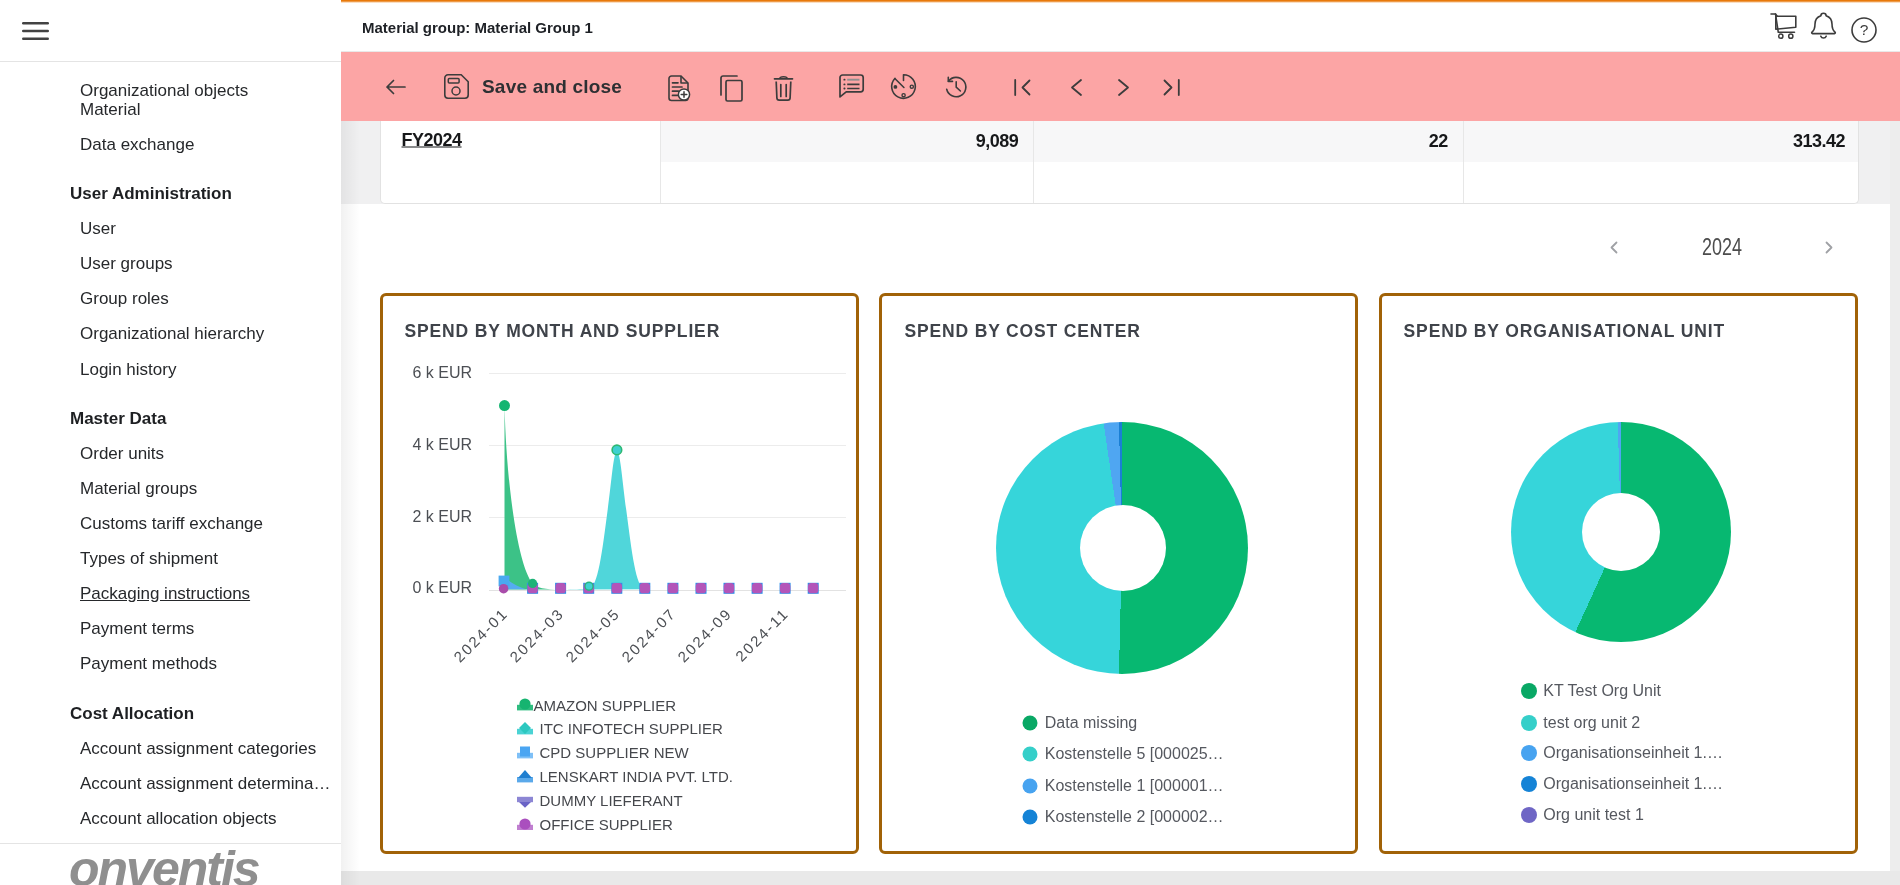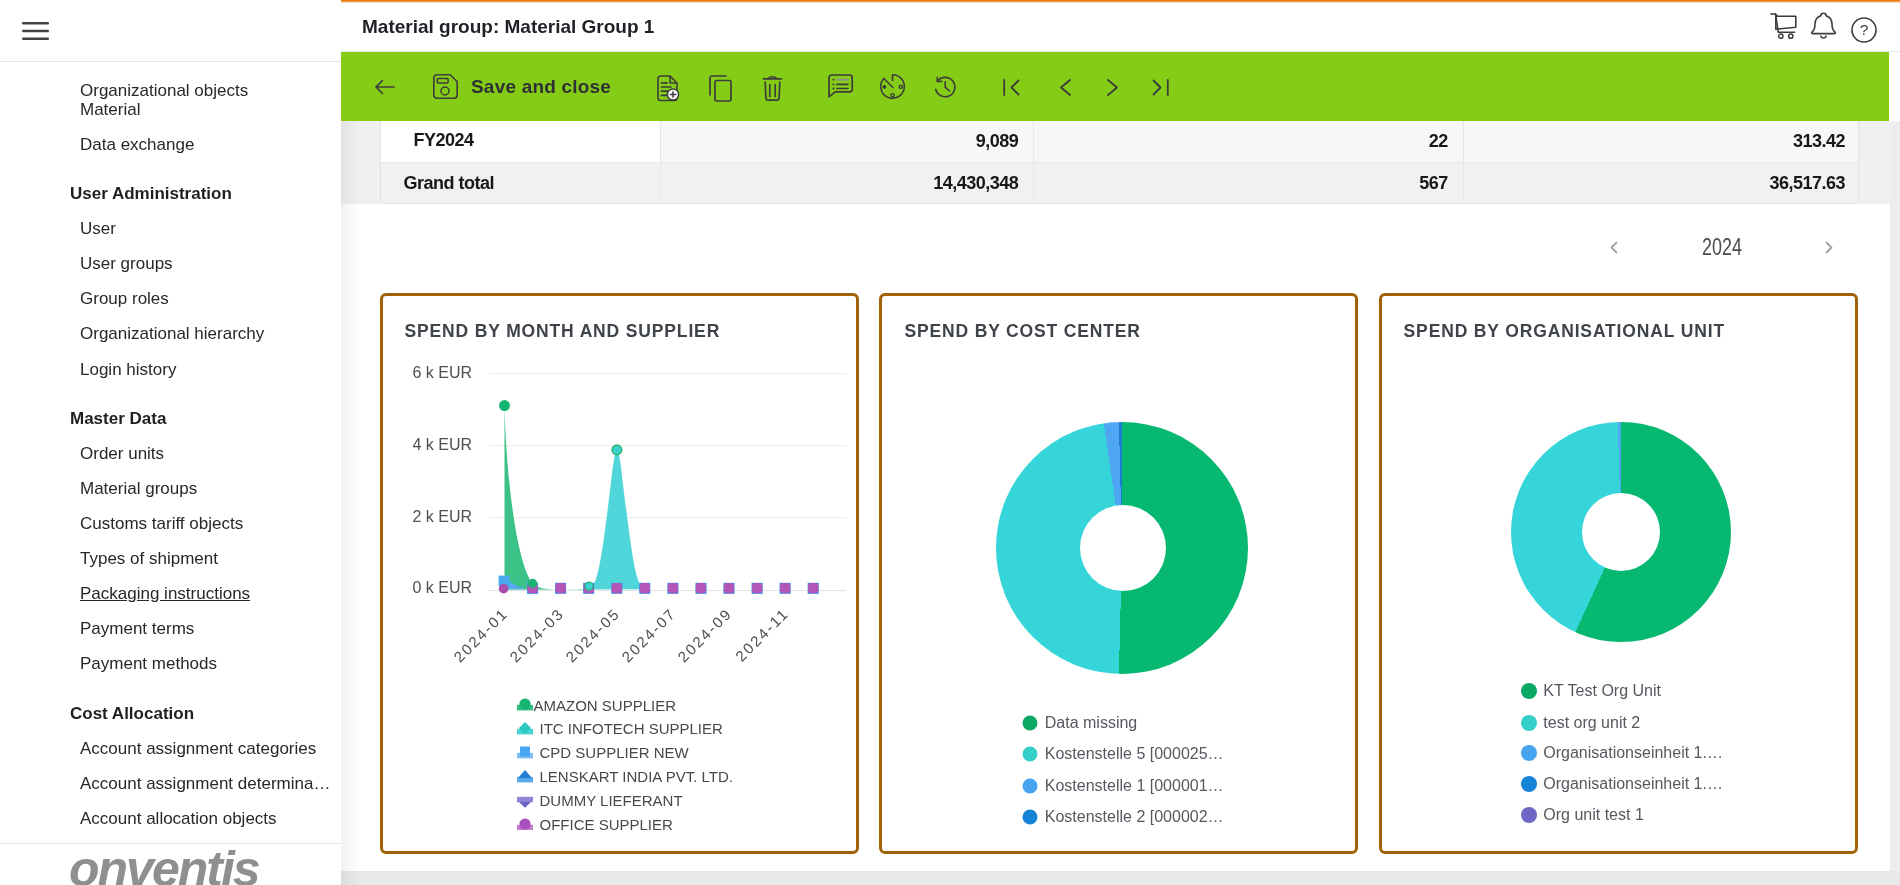--- a/index.html
+++ b/index.html
@@ -8,24 +8,24 @@
 #page { position:relative; width:1900px; height:885px; overflow:hidden; }
 
 #sidebar { position:absolute; left:0; top:0; width:341px; height:885px; background:#fff; z-index:5; }
 #sidebar .divider { position:absolute; left:0; width:341px; height:1px; background:#e4e4e4; }
 .navitem { position:absolute; left:80px; font-size:17px; color:#26282b; white-space:nowrap; transform:translateY(-50%); }
 .navhead { position:absolute; left:70px; font-size:17px; font-weight:700; color:#1d1f22; white-space:nowrap; transform:translateY(-50%); }
 #logo { position:absolute; left:69px; top:840px; font-size:50px; font-weight:700; font-style:italic; color:#8f8f8f; letter-spacing:-2px; }
 
 #orange { position:absolute; left:341px; top:0; width:1559px; height:3px; background:linear-gradient(to bottom, #e8790a 0px, #e8790a 1px, rgba(232,121,10,0) 3px); }
 #titlebar { position:absolute; left:341px; top:3px; width:1559px; height:48px; background:#fff; }
-#title { position:absolute; left:21px; top:24px; transform:translateY(-50%); font-size:19px; font-weight:700; color:#1e2126; }
+#title { position:absolute; left:21px; top:24px; transform:translateY(-50%); font-size:15px; font-weight:700; color:#1e2126; }
 #hdivider { position:absolute; left:341px; top:51px; width:1559px; height:1px; background:#e9e9e9; }
 
-#toolbar { position:absolute; left:330px; top:52px; width:1559px; height:69px; background:#84cc16; }
+#toolbar { position:absolute; left:341px; top:52px; width:1559px; height:69px; background:#fca5a5; }
 #saveclose { position:absolute; left:141px; top:35px; transform:translateY(-50%); font-size:19px; font-weight:700; color:#2e3033; letter-spacing:.2px; }
 
 #content { position:absolute; left:341px; top:121px; width:1559px; height:764px; background:#fff; }
 #grayband { position:absolute; left:0; top:0; width:1549px; height:83px; background:#f0f0f1; }
 #shadow { position:absolute; left:0; top:0; width:19px; height:764px;
   background:linear-gradient(to right, rgba(0,0,0,0.055), rgba(0,0,0,0.0)); z-index:4; }
 #vtrack { position:absolute; left:1549px; top:0; width:10px; height:750px; background:#ededed; }
 #htrack { position:absolute; left:0; top:750px; width:1559px; height:14px; background:#e9e9e9; }
 
 #ptable { position:absolute; left:38.5px; top:0; width:1479.5px; height:83px; background:#fff;
@@ -67,21 +67,21 @@
     <div class="navitem" style="top:145px;">Data exchange</div>
     <div class="navhead" style="top:194px;">User Administration</div>
     <div class="navitem" style="top:229px;">User</div>
     <div class="navitem" style="top:264px;">User groups</div>
     <div class="navitem" style="top:299px;">Group roles</div>
     <div class="navitem" style="top:334px;">Organizational hierarchy</div>
     <div class="navitem" style="top:370px;">Login history</div>
     <div class="navhead" style="top:419px;">Master Data</div>
     <div class="navitem" style="top:454px;">Order units</div>
     <div class="navitem" style="top:489px;">Material groups</div>
-    <div class="navitem" style="top:524px;">Customs tariff objects</div>
+    <div class="navitem" style="top:524px;">Customs tariff exchange</div>
     <div class="navitem" style="top:559px;">Types of shipment</div>
     <div class="navitem" style="top:594px;text-decoration:underline;">Packaging instructions</div>
     <div class="navitem" style="top:629px;">Payment terms</div>
     <div class="navitem" style="top:664px;">Payment methods</div>
     <div class="navhead" style="top:714px;">Cost Allocation</div>
     <div class="navitem" style="top:749px;">Account assignment categories</div>
     <div class="navitem" style="top:784px;">Account assignment determina…</div>
     <div class="navitem" style="top:819px;">Account allocation objects</div>
     <div class="divider" style="top:843px;"></div>
     <div id="logo">onventis</div>
@@ -184,30 +184,24 @@
     </svg>
   </div>
 
   <div id="content">
     <div id="grayband"></div>
     <div id="ptable">
       <div class="trow" style="top:0; height:41px; background:#fff;">
         <div class="tcell" style="left:279.1px; width:373.6px; background:#f7f7f8;"></div>
         <div class="tcell" style="left:652.7px; width:430.2px; background:#f7f7f8;"></div>
         <div class="tcell" style="left:1082.9px; width:396.6px; background:#f7f7f8;"></div>
-        <div class="tcell num" style="left:33px; top:19px; transform:translateY(-50%); height:auto;">FY2024</div>
+        <div class="tcell num" style="left:21px; top:19px; transform:translateY(-50%); height:auto;text-decoration:underline;">FY2024</div>
         <div class="tcell num" style="left:279.1px; width:358.7px; top:20px; transform:translateY(-50%); height:auto;">9,089</div>
         <div class="tcell num" style="left:652.7px; width:414.6px; top:20px; transform:translateY(-50%); height:auto;">22</div>
         <div class="tcell num" style="left:1082.9px; width:381.6px; top:20px; transform:translateY(-50%); height:auto;">313.42</div>
-      </div>
-      <div class="trow" style="top:41px; height:41.5px; background:#f1f1f2; border-top:1px solid #e7e7e7;">
-        <div class="tcell num" style="left:23px; top:19.5px; transform:translateY(-50%); height:auto;">Grand total</div>
-        <div class="tcell num" style="left:279.1px; width:358.7px; top:20px; transform:translateY(-50%); height:auto;">14,430,348</div>
-        <div class="tcell num" style="left:652.7px; width:414.6px; top:20px; transform:translateY(-50%); height:auto;">567</div>
-        <div class="tcell num" style="left:1082.9px; width:381.6px; top:20px; transform:translateY(-50%); height:auto;">36,517.63</div>
       </div>
       <div style="position:absolute; left:279.1px; top:0; width:1px; height:100%; background:#e7e7e7;"></div>
       <div style="position:absolute; left:652.7px; top:0; width:1px; height:100%; background:#e7e7e7;"></div>
       <div style="position:absolute; left:1082.9px; top:0; width:1px; height:100%; background:#e7e7e7;"></div>
     </div>
     <svg class="icon" style="left:1268px; top:119.5px;" width="10" height="13" viewBox="0 0 10 13">
       <path d="M7.5 1.5 L2.5 6.5 L7.5 11.5" fill="none" stroke="#9fa1a5" stroke-width="1.8" stroke-linecap="round" stroke-linejoin="round"></path>
     </svg>
     <div id="pageryear">2024</div>
     <svg class="icon" style="left:1483px; top:119.5px;" width="10" height="13" viewBox="0 0 10 13">

